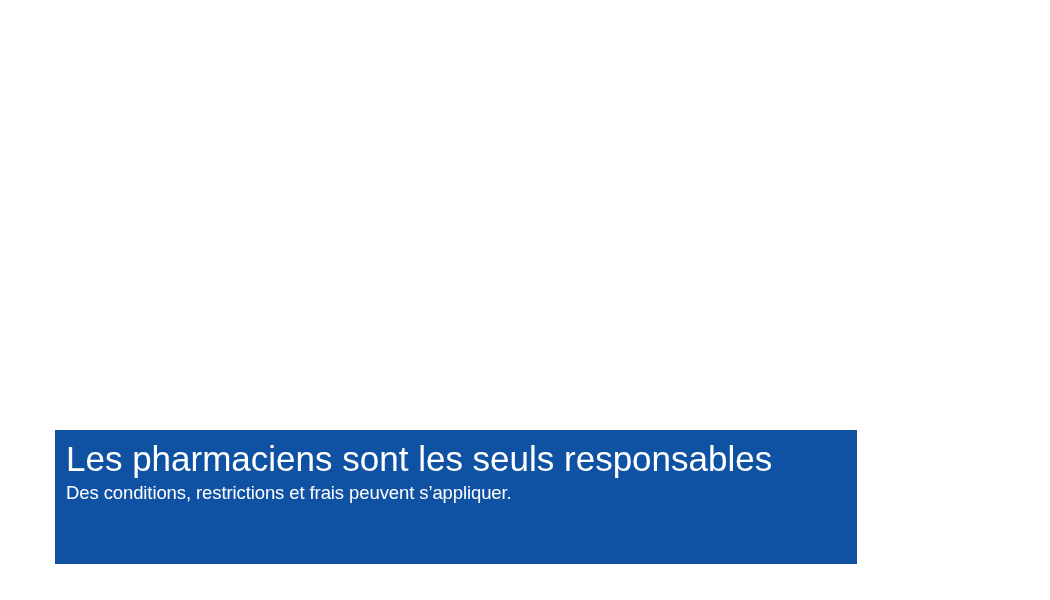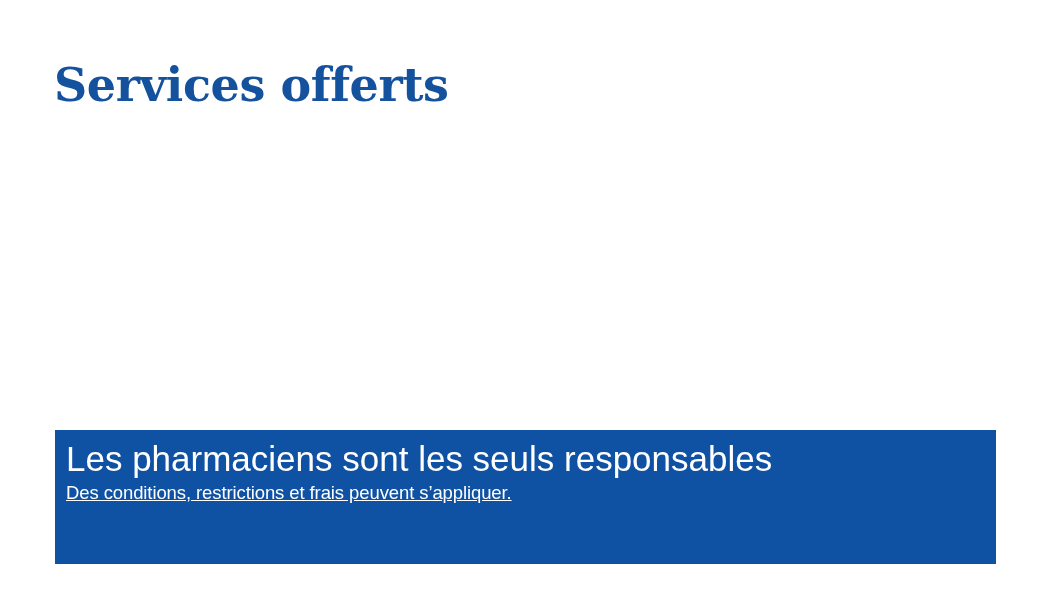--- a/index.html
+++ b/index.html
@@ -46,21 +46,21 @@
     top: 130px;
     width: 942px;
     height: 290px;
   }
 
   
   #statement-banner {
     position: absolute;
     left: 55px;
     top: 430px;
-    width: 941px;
+    width: 802px;
     height: 134px;
     background: #0F51A3;
     box-sizing: border-box;
     padding: 7px 0 0 11px;
   }
 
   .banner-headline {
     font-family: "Liberation Sans", sans-serif;
     font-weight: 300;
     font-size: 35px;
@@ -73,29 +73,27 @@
 
   .banner-subline {
     font-family: "Liberation Sans", sans-serif;
     font-weight: 400;
     font-size: 18.5px;
     line-height: 24px;
     color: #ffffff;
     white-space: nowrap;
     letter-spacing: -0.1px;
     margin-top: 1px;
-    text-decoration: underline;
   }
 </style>
 </head>
 <body>
 
 <div id="slide">
 
-  <div id="slide-title">Services offerts</div>
 
   <div id="content-body"></div>
 
   <div id="statement-banner">
     <div class="banner-headline">Les pharmaciens sont les seuls responsables</div>
     <div class="banner-subline">Des conditions, restrictions et frais peuvent s’appliquer.</div>
   </div>
 
 </div>
 

